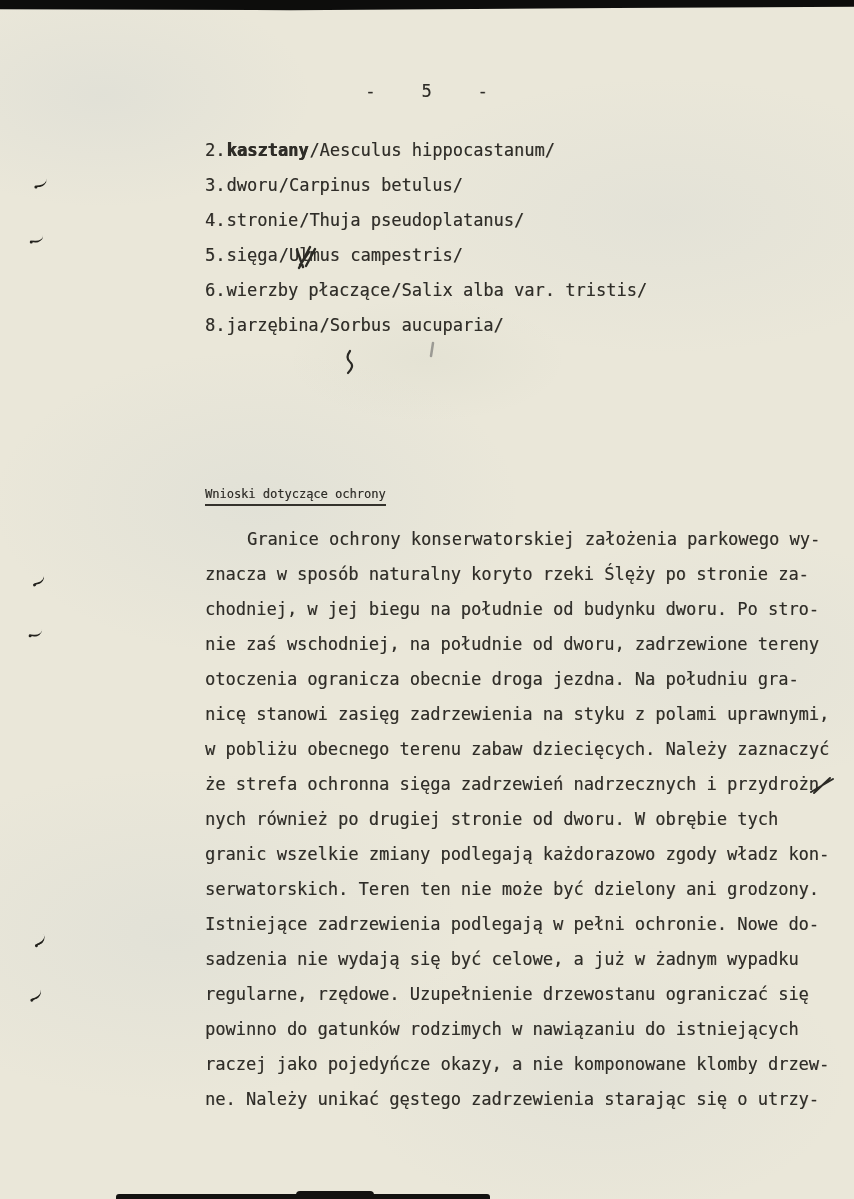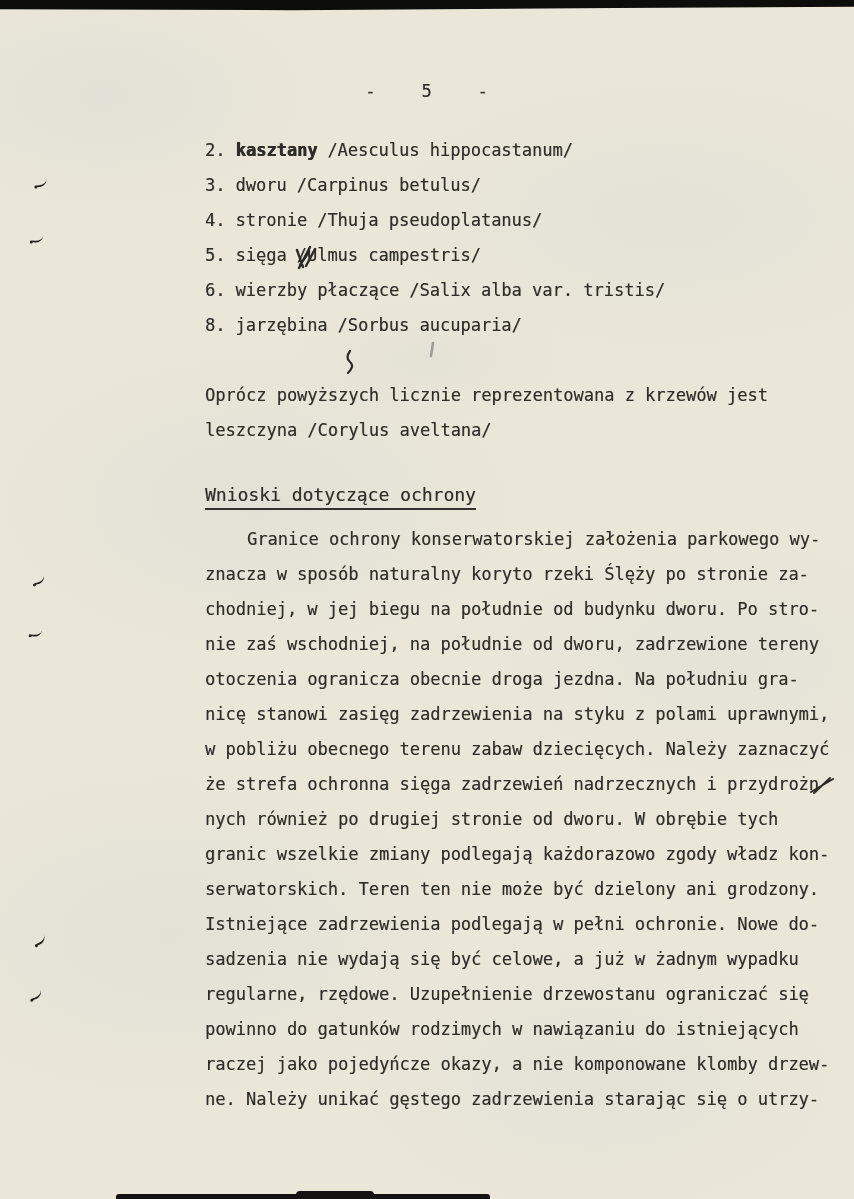--- a/index.html
+++ b/index.html
@@ -45,28 +45,28 @@
 
   
   .pageno{
     position:absolute;top:80px;left:0;right:0;text-align:center;
     font-size:17px;line-height:22px;white-space:pre;letter-spacing:1px;
   }
   .species{
     position:absolute;left:205px;top:133px;font-size:17px;line-height:35px;
   }
   .species .row{white-space:pre;}
-  .species .name{margin:0 10px;}
+  .species .name{margin:0 1px;}
   .species .bold{font-weight:bold;text-shadow:0.7px 0 0 var(--ink),0.4px 0.4px 0.6px rgba(52,49,42,0.5);}
   .note{
     position:absolute;left:205px;top:378px;font-size:17px;line-height:35px;
     white-space:pre-line;
   }
   .heading{
-    position:absolute;left:205px;top:477px;font-size:18px;line-height:35px;text-align:right;
+    position:absolute;left:205px;top:477px;font-size:12px;line-height:35px;text-align:right;
   }
   .heading span{border-bottom:2.5px solid #34322c;padding-bottom:3px;}
   .para{
     position:absolute;left:205px;top:522px;width:660px;
     font-size:17px;line-height:35px;white-space:pre-line;text-indent:42px;
   }
 
   
   .mk{
     position:absolute;width:11px;height:6px;
@@ -89,22 +89,20 @@
 
   <div class="species txt">
     <div class="row"><span>2.</span><span class="name bold">kasztany</span><span>/Aesculus hippocastanum/</span></div>
     <div class="row"><span>3.</span><span class="name">dworu</span><span>/Carpinus betulus/</span></div>
     <div class="row"><span>4.</span><span class="name">stronie</span><span>/Thuja pseudoplatanus/</span></div>
     <div class="row"><span>5.</span><span class="name">sięga</span><span>/Ulmus campestris/</span></div>
     <div class="row"><span>6.</span><span class="name">wierzby płaczące</span><span>/Salix alba var. tristis/</span></div>
     <div class="row"><span>8.</span><span class="name">jarzębina</span><span>/Sorbus aucuparia/</span></div>
   </div>
 
-  <div class="note txt">Oprócz powyższych licznie reprezentowana z krzewów jest
-leszczyna /Corylus aveltana/</div>
 
   <div class="heading txt">
     <span>Wnioski dotyczące ochrony</span>
   </div>
 
   <div class="para txt">Granice ochrony konserwatorskiej założenia parkowego wy-
 znacza w sposób naturalny koryto rzeki Ślęży po stronie za-
 chodniej, w jej biegu na południe od budynku dworu. Po stro-
 nie zaś wschodniej, na południe od dworu, zadrzewione tereny
 otoczenia ogranicza obecnie droga jezdna. Na południu gra-

